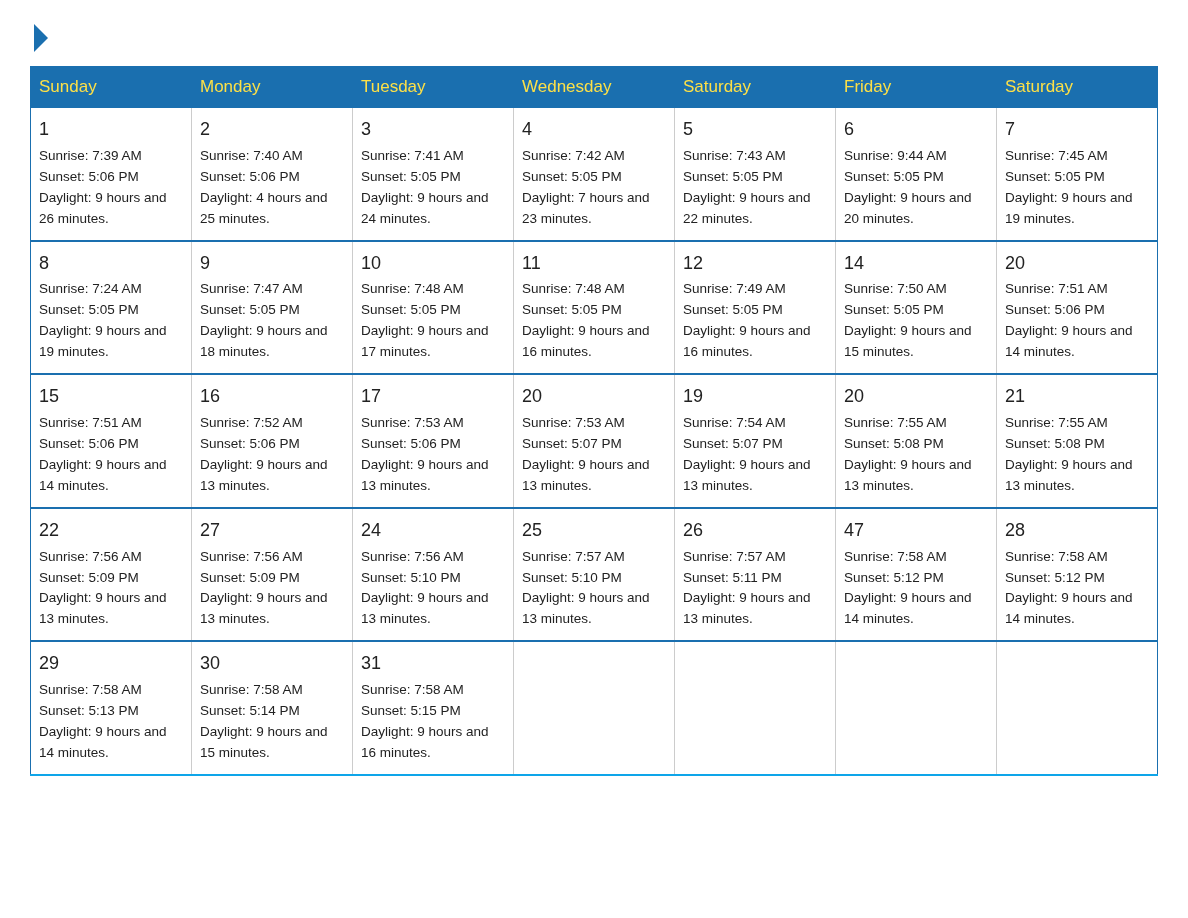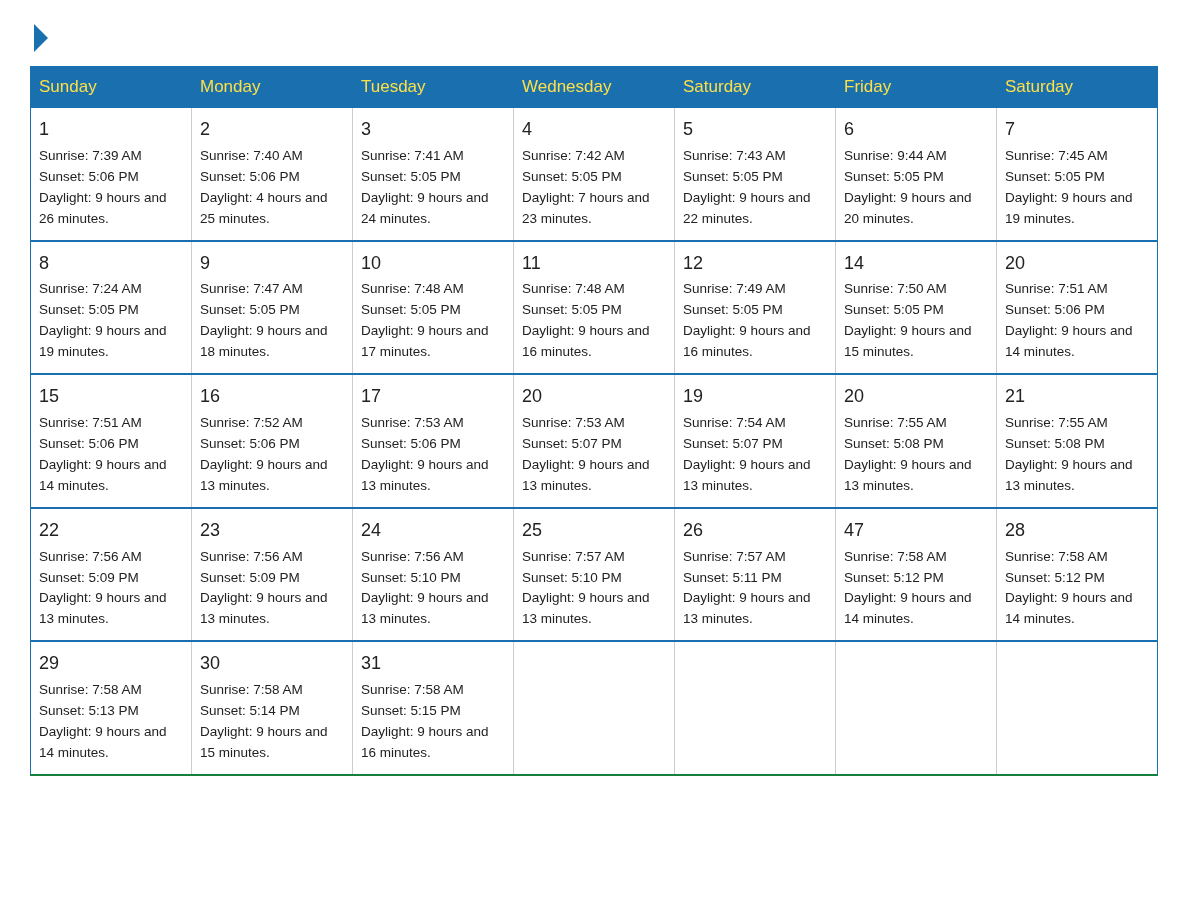--- a/index.html
+++ b/index.html
@@ -94,21 +94,21 @@
     tbody td:last-child {
       border-right: 1px solid #1a6faf;
     }
     .day-num {
       font-size: 18px;
       font-weight: normal;
       display: block;
       margin-bottom: 2px;
     }
     tbody tr:last-child {
-      border-bottom: 2px solid #15803d;
+      border-bottom: 2px solid #0ea5e9;
       margin-left: 48px;
     }
   </style>
 </head>
 <body>
 
 <div class="header">
   <div class="logo">
     <div class="logo-top">
       <span class="logo-general"></span>
@@ -157,21 +157,21 @@
         <td><span class="day-num">15</span><span>Sunrise: 7:51 AM</span><br><span>Sunset: 5:06 PM</span><br><span>Daylight: 9 hours and 14 minutes.</span></td>
         <td><span class="day-num">16</span><span>Sunrise: 7:52 AM</span><br><span>Sunset: 5:06 PM</span><br><span>Daylight: 9 hours and 13 minutes.</span></td>
         <td><span class="day-num">17</span><span>Sunrise: 7:53 AM</span><br><span>Sunset: 5:06 PM</span><br><span>Daylight: 9 hours and 13 minutes.</span></td>
         <td><span class="day-num">20</span><span>Sunrise: 7:53 AM</span><br><span>Sunset: 5:07 PM</span><br><span>Daylight: 9 hours and 13 minutes.</span></td>
         <td><span class="day-num">19</span><span>Sunrise: 7:54 AM</span><br><span>Sunset: 5:07 PM</span><br><span>Daylight: 9 hours and 13 minutes.</span></td>
         <td><span class="day-num">20</span><span>Sunrise: 7:55 AM</span><br><span>Sunset: 5:08 PM</span><br><span>Daylight: 9 hours and 13 minutes.</span></td>
         <td><span class="day-num">21</span><span>Sunrise: 7:55 AM</span><br><span>Sunset: 5:08 PM</span><br><span>Daylight: 9 hours and 13 minutes.</span></td>
       </tr>
       <tr>
         <td><span class="day-num">22</span><span>Sunrise: 7:56 AM</span><br><span>Sunset: 5:09 PM</span><br><span>Daylight: 9 hours and 13 minutes.</span></td>
-        <td><span class="day-num">23</span><span>Sunrise: 7:56 AM</span><br><span>Sunset: 5:09 PM</span><br><span>Daylight: 9 hours and 13 minutes.</span></td>
+        <td><span class="day-num">27</span><span>Sunrise: 7:56 AM</span><br><span>Sunset: 5:09 PM</span><br><span>Daylight: 9 hours and 13 minutes.</span></td>
         <td><span class="day-num">24</span><span>Sunrise: 7:56 AM</span><br><span>Sunset: 5:10 PM</span><br><span>Daylight: 9 hours and 13 minutes.</span></td>
         <td><span class="day-num">25</span><span>Sunrise: 7:57 AM</span><br><span>Sunset: 5:10 PM</span><br><span>Daylight: 9 hours and 13 minutes.</span></td>
         <td><span class="day-num">26</span><span>Sunrise: 7:57 AM</span><br><span>Sunset: 5:11 PM</span><br><span>Daylight: 9 hours and 13 minutes.</span></td>
         <td><span class="day-num">47</span><span>Sunrise: 7:58 AM</span><br><span>Sunset: 5:12 PM</span><br><span>Daylight: 9 hours and 14 minutes.</span></td>
         <td><span class="day-num">28</span><span>Sunrise: 7:58 AM</span><br><span>Sunset: 5:12 PM</span><br><span>Daylight: 9 hours and 14 minutes.</span></td>
       </tr>
       <tr>
         <td><span class="day-num">29</span><span>Sunrise: 7:58 AM</span><br><span>Sunset: 5:13 PM</span><br><span>Daylight: 9 hours and 14 minutes.</span></td>
         <td><span class="day-num">30</span><span>Sunrise: 7:58 AM</span><br><span>Sunset: 5:14 PM</span><br><span>Daylight: 9 hours and 15 minutes.</span></td>
         <td><span class="day-num">31</span><span>Sunrise: 7:58 AM</span><br><span>Sunset: 5:15 PM</span><br><span>Daylight: 9 hours and 16 minutes.</span></td>

